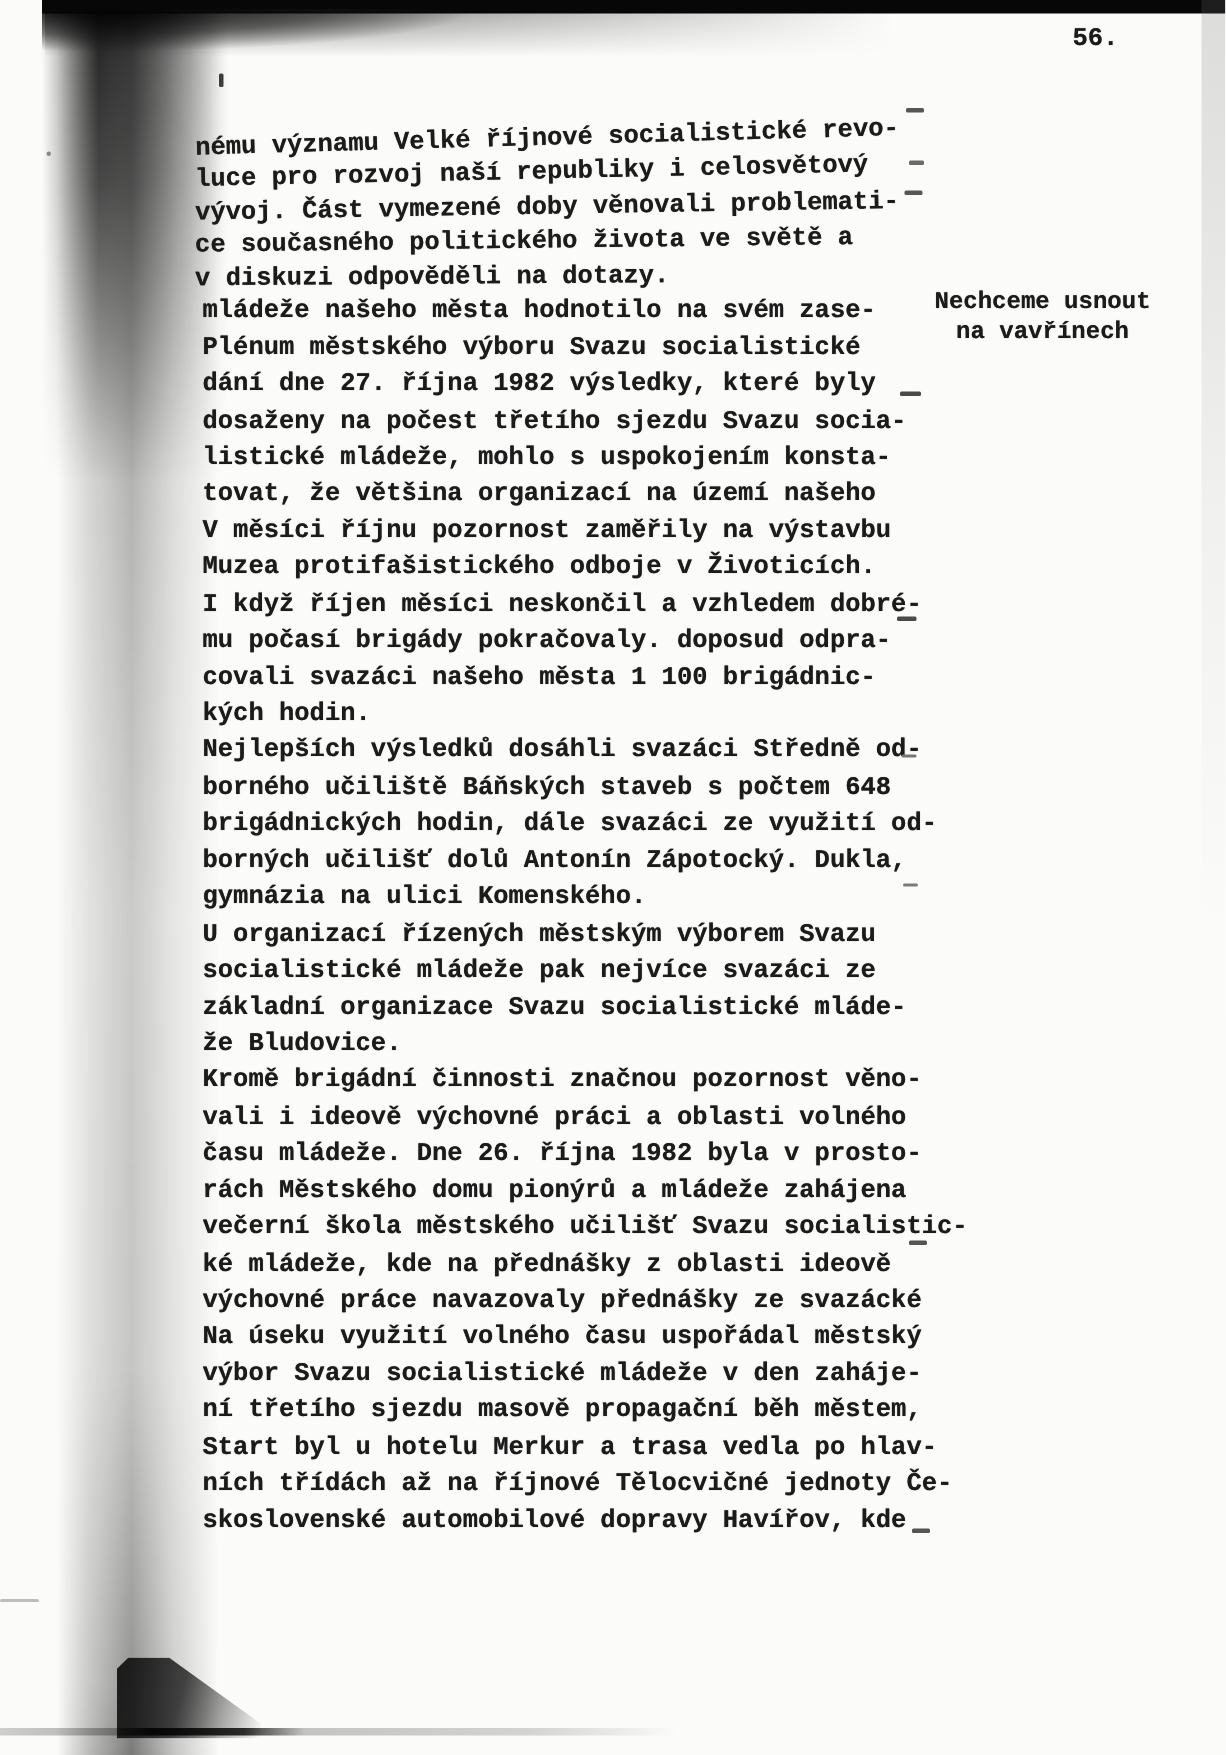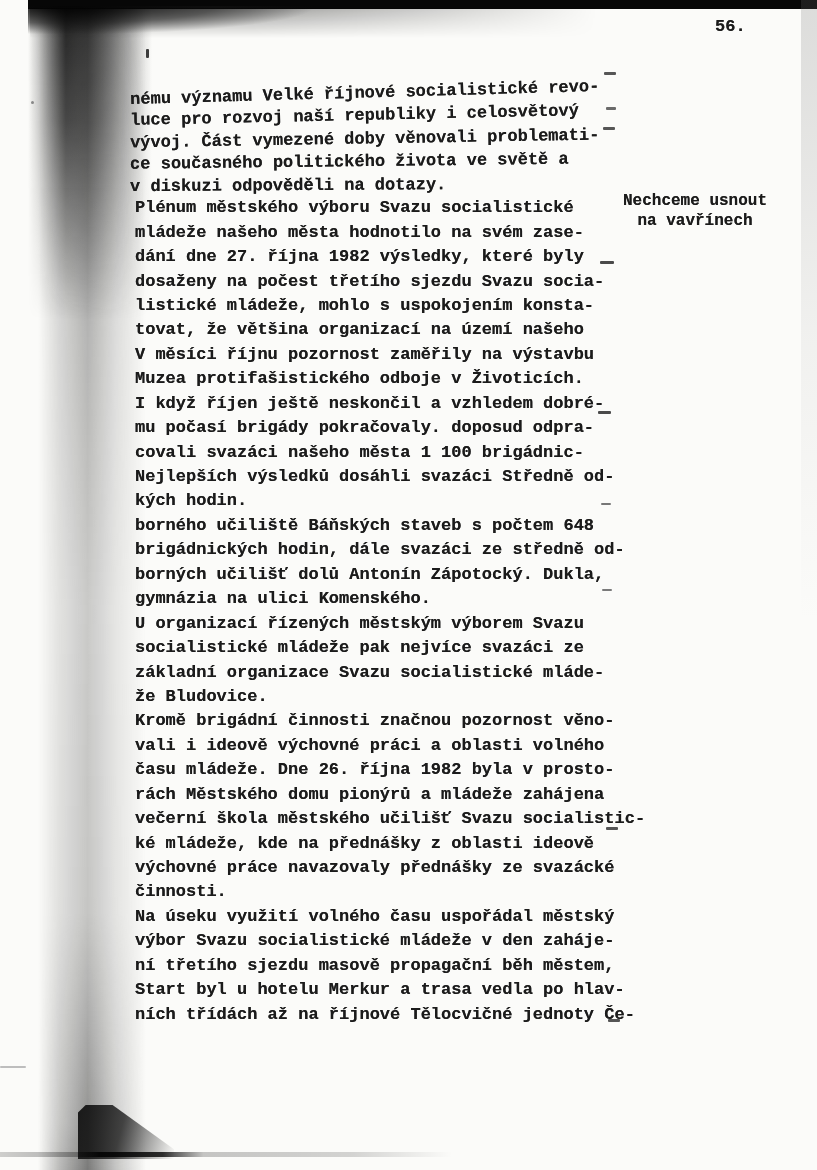--- a/index.html
+++ b/index.html
@@ -68,54 +68,54 @@
   <div class="right-edge"></div>
 
   <div class="page-number ink">56.</div>
 
   <div class="body-text ink">
       <div class="line" style="transform: rotate(-1.6deg) translateX(-5px); transform-origin: right center;">nému významu Velké říjnové socialistické revo-</div>
       <div class="line" style="transform: rotate(-1.25deg) translateX(-5px); transform-origin: right center;">luce pro rozvoj naší republiky i celosvětový</div>
       <div class="line" style="transform: rotate(-0.95deg) translateX(-5px); transform-origin: right center;">vývoj. Část vymezené doby věnovali problemati-</div>
       <div class="line" style="transform: rotate(-0.65deg) translateX(-5px); transform-origin: right center;">ce současného politického života ve světě a</div>
       <div class="line" style="transform: rotate(-0.35deg) translateX(-5px); transform-origin: right center;">v diskuzi odpověděli na dotazy.</div>
+      <div class="line">mládeže našeho města hodnotilo na svém zase-</div>
       <div class="line">Plénum městského výboru Svazu socialistické</div>
-      <div class="line">mládeže našeho města hodnotilo na svém zase-</div>
       <div class="line">dání dne 27. října 1982 výsledky, které byly</div>
       <div class="line">dosaženy na počest třetího sjezdu Svazu socia-</div>
       <div class="line">listické mládeže, mohlo s uspokojením konsta-</div>
       <div class="line">tovat, že většina organizací na území našeho</div>
       <div class="line">V měsíci říjnu pozornost zaměřily na výstavbu</div>
       <div class="line">Muzea protifašistického odboje v Životicích.</div>
-      <div class="line">I když říjen ještě neskončil a vzhledem dobré-</div>
+      <div class="line">I když říjen měsíci neskončil a vzhledem dobré-</div>
       <div class="line">mu počasí brigády pokračovaly. doposud odpra-</div>
       <div class="line">covali svazáci našeho města 1 100 brigádnic-</div>
+      <div class="line">kých hodin.</div>
       <div class="line">Nejlepších výsledků dosáhli svazáci Středně od-</div>
-      <div class="line">kých hodin.</div>
       <div class="line">borného učiliště Báňských staveb s počtem 648</div>
-      <div class="line">brigádnických hodin, dále svazáci ze středně od-</div>
+      <div class="line">brigádnických hodin, dále svazáci ze využití od-</div>
       <div class="line">borných učilišť dolů Antonín Zápotocký. Dukla,</div>
       <div class="line">gymnázia na ulici Komenského.</div>
       <div class="line">U organizací řízených městským výborem Svazu</div>
       <div class="line">socialistické mládeže pak nejvíce svazáci ze</div>
       <div class="line">základní organizace Svazu socialistické mláde-</div>
       <div class="line">že Bludovice.</div>
       <div class="line">Kromě brigádní činnosti značnou pozornost věno-</div>
       <div class="line">vali i ideově výchovné práci a oblasti volného</div>
       <div class="line">času mládeže. Dne 26. října 1982 byla v prosto-</div>
       <div class="line">rách Městského domu pionýrů a mládeže zahájena</div>
       <div class="line">večerní škola městského učilišť Svazu socialistic-</div>
       <div class="line">ké mládeže, kde na přednášky z oblasti ideově</div>
       <div class="line">výchovné práce navazovaly přednášky ze svazácké</div>
-      <div class="line">činnosti.</div>
       <div class="line">Na úseku využití volného času uspořádal městský</div>
       <div class="line">výbor Svazu socialistické mládeže v den zaháje-</div>
       <div class="line">ní třetího sjezdu masově propagační běh městem,</div>
       <div class="line">Start byl u hotelu Merkur a trasa vedla po hlav-</div>
       <div class="line">ních třídách až na říjnové Tělocvičné jednoty Če-</div>
+      <div class="line">skoslovenské automobilové dopravy Havířov, kde</div>
     </div>
 
   <div class="margin-note ink"><span>Nechceme usnout</span><br><span>na vavřínech</span></div>
 
   <div class="mark m1"></div>
   <div class="mark m2"></div>
   <div class="mark m3"></div>
   <div class="mark m4"></div>
   <div class="mark m5"></div>
   <div class="mark m6"></div>

